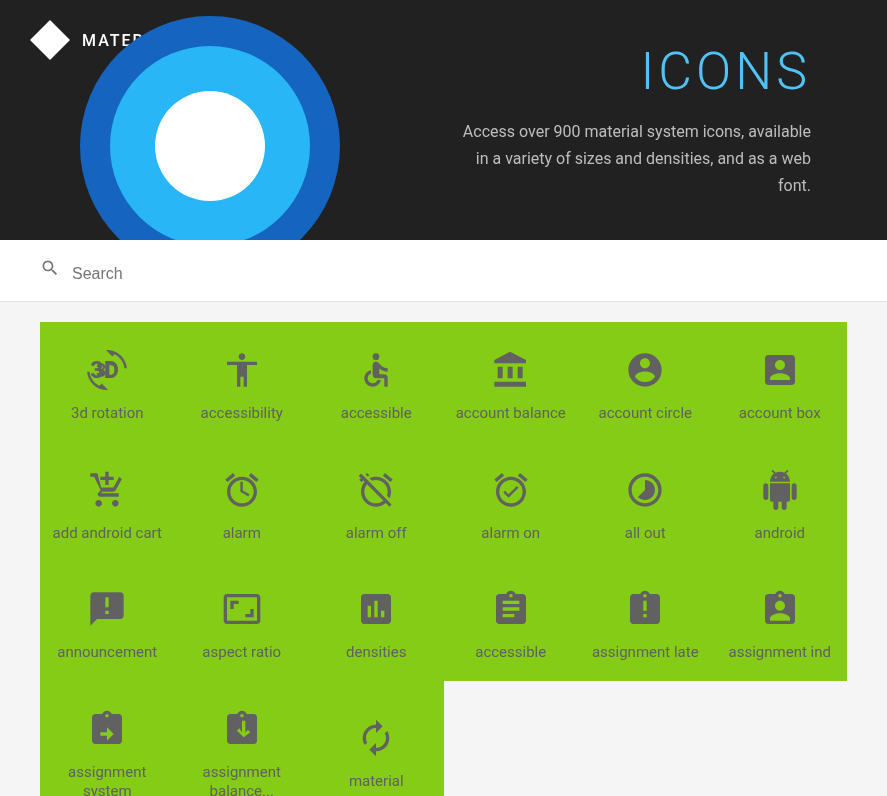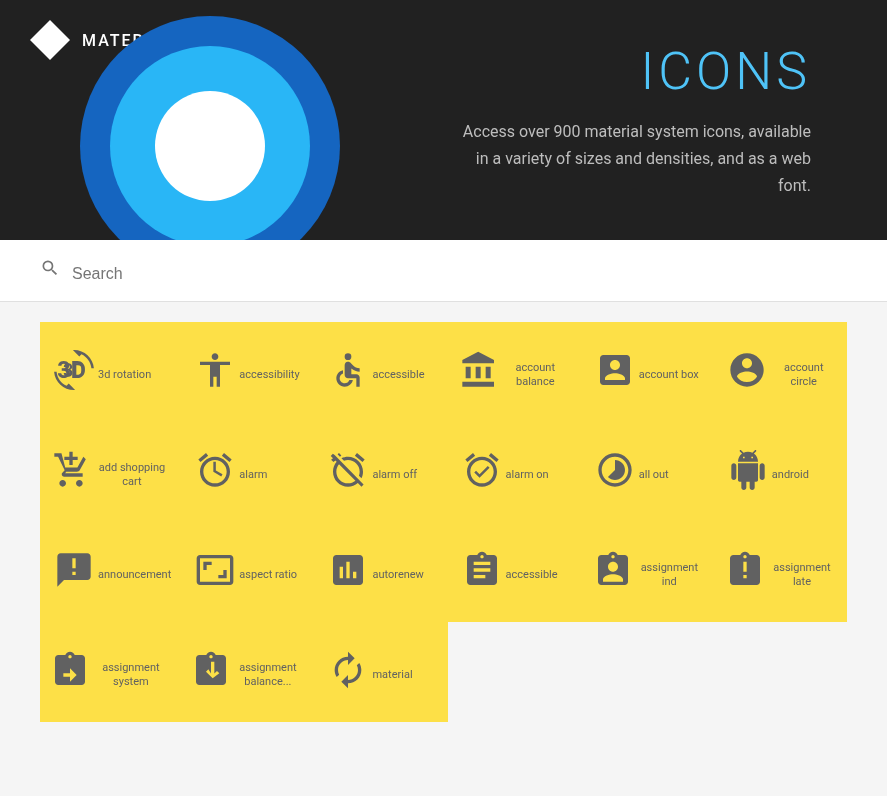--- a/index.html
+++ b/index.html
@@ -116,43 +116,43 @@
     
     .icons-grid {
       background: #f5f5f5;
       padding: 20px 40px;
       display: grid;
       grid-template-columns: repeat(6, 1fr);
       gap: 0;
     }
     .icon-item {
       display: flex;
-      flex-direction: row;
-      align-items: center;
-      justify-content: flex-start;
+      flex-direction: column;
+      align-items: center;
+      justify-content: center;
       padding: 24px 10px 18px;
       cursor: pointer;
-      background: #fde047;
+      background: #84cc16;
     }
     .icon-svg {
       width: 48px;
       height: 48px;
       color: #616161;
       margin-bottom: 10px;
       display: flex;
       align-items: center;
       justify-content: center;
     }
     .icon-svg svg {
       width: 40px;
       height: 40px;
       fill: #616161;
     }
     .icon-label {
-      font-size: 11px;
+      font-size: 15px;
       color: #616161;
       text-align: center;
       line-height: 1.3;
     }
   </style>
 </head>
 <body>
 
 <div class="header">
   <div class="logo-area">
@@ -218,42 +218,42 @@
           <path d="M4 10v7h3v-7H4zm6 0v7h3v-7h-3zM2 22h19v-3H2v3zm14-12v7h3v-7h-3zM11.5 1L2 6v2h19V6l-9.5-5z"></path>
         </svg>
     </div>
     <span class="icon-label">account balance</span>
   </div>
 
 
   <div class="icon-item">
     <div class="icon-svg">
       <svg viewBox="0 0 24 24">
+          <path d="M12 2C6.48 2 2 6.48 2 12s4.48 10 10 10 10-4.48 10-10S17.52 2 12 2zm0 3c1.66 0 3 1.34 3 3s-1.34 3-3 3-3-1.34-3-3 1.34-3 3-3zm0 14.2c-2.5 0-4.71-1.28-6-3.22.03-1.99 4-3.08 6-3.08 1.99 0 5.97 1.09 6 3.08-1.29 1.94-3.5 3.22-6 3.22z"></path>
+        </svg>
+    </div>
+    <span class="icon-label">account circle</span>
+  </div>
+
+  <div class="icon-item">
+    <div class="icon-svg">
+      <svg viewBox="0 0 24 24">
           <path d="M3 5v14c0 1.1.89 2 2 2h14c1.1 0 2-.9 2-2V5c0-1.1-.9-2-2-2H5c-1.11 0-2 .9-2 2zm12 4c0 1.66-1.34 3-3 3s-3-1.34-3-3 1.34-3 3-3 3 1.34 3 3zm-9 8c0-2 4-3.1 6-3.1s6 1.1 6 3.1v1H6v-1z"></path>
         </svg>
     </div>
     <span class="icon-label">account box</span>
   </div>
 
   <div class="icon-item">
     <div class="icon-svg">
       <svg viewBox="0 0 24 24">
-          <path d="M12 2C6.48 2 2 6.48 2 12s4.48 10 10 10 10-4.48 10-10S17.52 2 12 2zm0 3c1.66 0 3 1.34 3 3s-1.34 3-3 3-3-1.34-3-3 1.34-3 3-3zm0 14.2c-2.5 0-4.71-1.28-6-3.22.03-1.99 4-3.08 6-3.08 1.99 0 5.97 1.09 6 3.08-1.29 1.94-3.5 3.22-6 3.22z"></path>
-        </svg>
-    </div>
-    <span class="icon-label">account circle</span>
-  </div>
-
-  <div class="icon-item">
-    <div class="icon-svg">
-      <svg viewBox="0 0 24 24">
           <path d="M11 9h2V6h3V4h-3V1h-2v3H8v2h3v3zm-4 9c-1.1 0-1.99.9-1.99 2S5.9 22 7 22s2-.9 2-2-.9-2-2-2zm10 0c-1.1 0-1.99.9-1.99 2s.89 2 1.99 2 2-.9 2-2-.9-2-2-2zm-8.9-5h7.45c.75 0 1.41-.41 1.75-1.03l3.58-6.49L19.42 4l-3.58 6.51H8.53L6.27 2H2v2h2.27l3.93 8.14L6.56 14c-.09.16-.12.33-.12.5C6.44 15.37 7.07 16 7.94 16H19v-2H8.52l.58-1z"></path>
         </svg>
     </div>
-    <span class="icon-label">add shopping cart</span>
+    <span class="icon-label">add android cart</span>
   </div>
 
   <div class="icon-item">
     <div class="icon-svg">
       <svg viewBox="0 0 24 24">
           <path d="M22 5.72l-4.6-3.86-1.29 1.53 4.6 3.86L22 5.72zM7.88 3.39L6.6 1.86 2 5.71l1.29 1.53 4.59-3.85zM12 4c-4.97 0-9 4.03-9 9s4.02 9 9 9c4.97 0 9-4.03 9-9s-4.03-9-9-9zm0 16c-3.87 0-7-3.13-7-7s3.13-7 7-7 7 3.13 7 7-3.13 7-7 7zm.5-13H11v6l4.75 2.85.75-1.23-4-2.37V7z"></path>
         </svg>
     </div>
     <span class="icon-label">alarm</span>
   </div>
@@ -312,53 +312,53 @@
     </div>
     <span class="icon-label">aspect ratio</span>
   </div>
 
   <div class="icon-item">
     <div class="icon-svg">
       <svg viewBox="0 0 24 24">
           <path d="M19 3H5c-1.1 0-2 .9-2 2v14c0 1.1.9 2 2 2h14c1.1 0 2-.9 2-2V5c0-1.1-.9-2-2-2zM9 17H7v-7h2v7zm4 0h-2V7h2v10zm4 0h-2v-4h2v4z"></path>
         </svg>
     </div>
-    <span class="icon-label">autorenew</span>
+    <span class="icon-label">densities</span>
   </div>
 
   <div class="icon-item">
     <div class="icon-svg">
       <svg viewBox="0 0 24 24">
           <path d="M19 3h-4.18C14.4 1.84 13.3 1 12 1c-1.3 0-2.4.84-2.82 2H5c-1.1 0-2 .9-2 2v14c0 1.1.9 2 2 2h14c1.1 0 2-.9 2-2V5c0-1.1-.9-2-2-2zm-7 0c.55 0 1 .45 1 1s-.45 1-1 1-1-.45-1-1 .45-1 1-1zm2 14H7v-2h7v2zm3-4H7v-2h10v2zm0-4H7V7h10v2z"></path>
         </svg>
     </div>
     <span class="icon-label">accessible</span>
   </div>
 
   <div class="icon-item">
     <div class="icon-svg">
       <svg viewBox="0 0 24 24">
+          <path d="M19 3h-4.18C14.4 1.84 13.3 1 12 1c-1.3 0-2.4.84-2.82 2H5c-1.1 0-2 .9-2 2v14c0 1.1.9 2 2 2h14c1.1 0 2-.9 2-2V5c0-1.1-.9-2-2-2zm-7 0c.55 0 1 .45 1 1s-.45 1-1 1-1-.45-1-1 .45-1 1-1zm1 14h-2v-2h2v2zm0-4h-2V7h2v6z"></path>
+        </svg>
+    </div>
+    <span class="icon-label">assignment late</span>
+  </div>
+
+  <div class="icon-item">
+    <div class="icon-svg">
+      <svg viewBox="0 0 24 24">
           <path d="M19 3h-4.18C14.4 1.84 13.3 1 12 1c-1.3 0-2.4.84-2.82 2H5c-1.1 0-2 .9-2 2v14c0 1.1.9 2 2 2h14c1.1 0 2-.9 2-2V5c0-1.1-.9-2-2-2zm-7 0c.55 0 1 .45 1 1s-.45 1-1 1-1-.45-1-1 .45-1 1-1zm0 4c1.66 0 3 1.34 3 3s-1.34 3-3 3-3-1.34-3-3 1.34-3 3-3zm6 12H6v-1.4c0-2 4-3.1 6-3.1s6 1.1 6 3.1V19z"></path>
         </svg>
     </div>
     <span class="icon-label">assignment ind</span>
   </div>
 
   <div class="icon-item">
     <div class="icon-svg">
       <svg viewBox="0 0 24 24">
-          <path d="M19 3h-4.18C14.4 1.84 13.3 1 12 1c-1.3 0-2.4.84-2.82 2H5c-1.1 0-2 .9-2 2v14c0 1.1.9 2 2 2h14c1.1 0 2-.9 2-2V5c0-1.1-.9-2-2-2zm-7 0c.55 0 1 .45 1 1s-.45 1-1 1-1-.45-1-1 .45-1 1-1zm1 14h-2v-2h2v2zm0-4h-2V7h2v6z"></path>
-        </svg>
-    </div>
-    <span class="icon-label">assignment late</span>
-  </div>
-
-  <div class="icon-item">
-    <div class="icon-svg">
-      <svg viewBox="0 0 24 24">
           <path d="M19 3h-4.18C14.4 1.84 13.3 1 12 1c-1.3 0-2.4.84-2.82 2H5c-1.1 0-2 .9-2 2v14c0 1.1.9 2 2 2h14c1.1 0 2-.9 2-2V5c0-1.1-.9-2-2-2zm-7 0c.55 0 1 .45 1 1s-.45 1-1 1-1-.45-1-1 .45-1 1-1zm4 12l-4 4v-3H8v-2h4v-3l4 4z"></path>
         </svg>
     </div>
     <span class="icon-label">assignment system</span>
   </div>
 
   <div class="icon-item">
     <div class="icon-svg">
       <svg viewBox="0 0 24 24">
           <path d="M19 3h-4.18C14.4 1.84 13.3 1 12 1c-1.3 0-2.4.84-2.82 2H5c-1.1 0-2 .9-2 2v14c0 1.1.9 2 2 2h14c1.1 0 2-.9 2-2V5c0-1.1-.9-2-2-2zm-7 0c.55 0 1 .45 1 1s-.45 1-1 1-1-.45-1-1 .45-1 1-1zm1 14l-4-4 1.41-1.41L12 14.17V7h2v7.17l1.59-1.59L17 14l-4 3z"></path>

